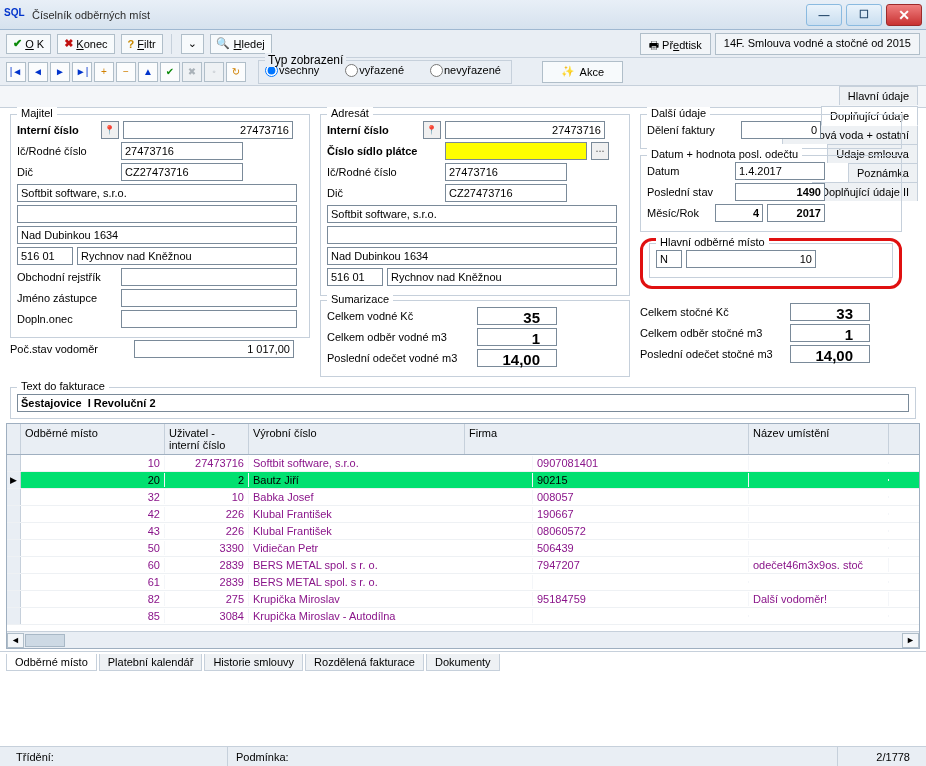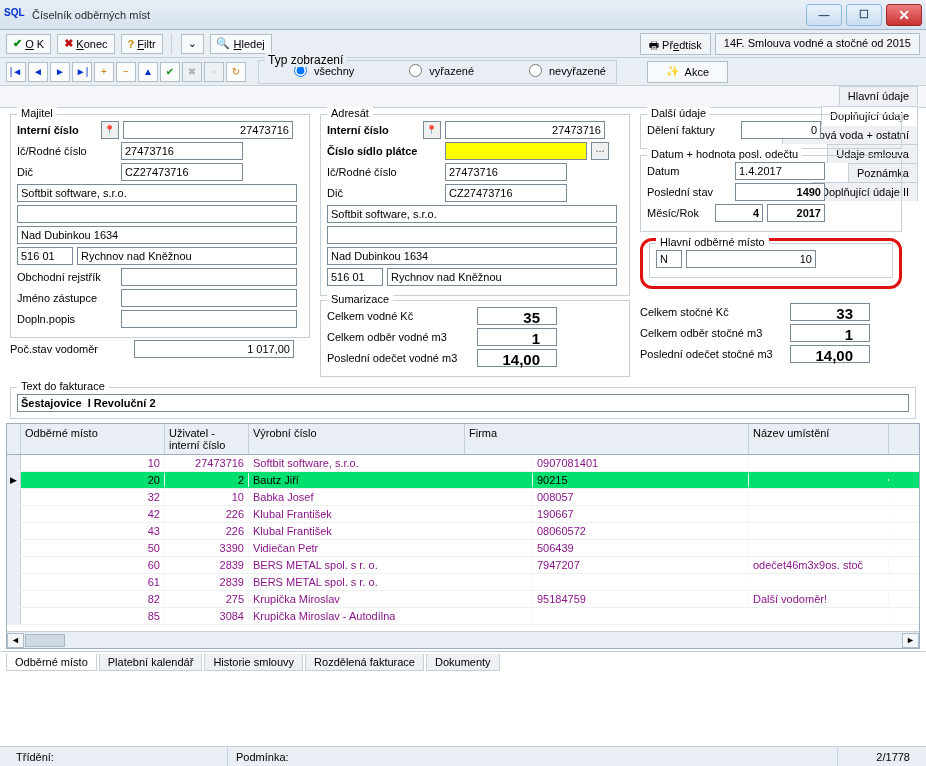--- a/index.html
+++ b/index.html
@@ -21,21 +21,21 @@
 .toolbar1 .spacer { width: 2px; height: 20px; border-left: 1px solid #c6d0db; margin: 0 2px; }
 .toolbar1 .right { margin-left: auto; display: flex; gap: 4px; }
 .toolbar1 .tabbtn { border: 1px solid #b0bec9; background: #f2f5f8; padding: 3px 8px; height: 22px; font-size: 11px; }
 
 
 .toolbar2 { height: 28px; background: #e9eef4; border-bottom: 1px solid #c6d0db; display: flex; align-items: center; padding: 2px 6px; gap: 0; }
 .navbtn { width: 20px; height: 20px; border: 1px solid #b0bec9; background: #fbfcfd; display: flex; align-items: center; justify-content: center; margin-right: 2px; font-size: 10px; cursor: pointer; }
 .navbtn.disabled { color: #aab2b9; background: #eef1f4; }
 .type-group { margin-left: 10px; border: 1px solid #c6d0db; padding: 0 10px 2px 6px; position: relative; height: 24px; display: flex; align-items: center; gap: 26px; }
 .type-group .legend { position: absolute; top: -8px; left: 6px; background: #e9eef4; font-size: 12px; padding: 0 3px; }
-.type-group label { display: flex; align-items: center; gap: 7px; font-size: 11px; margin-left: 29px; }
+.type-group label { display: flex; gap: 1px; font-size: 11px; }
 .akce-btn { margin-left: 30px; border: 1px solid #b0bec9; background: #f7fafc; padding: 3px 18px; height: 22px; display: flex; align-items: center; gap: 5px; }
 
 
 .tabstrip { height: 22px; background: #f4f6f9; border-bottom: 1px solid #c6d0db; display: flex; align-items: flex-end; padding: 0 6px; flex-direction: column; }
 .tab { padding: 3px 8px; border: 1px solid #c6d0db; border-bottom: none; background: #eef1f4; margin-right: 2px; font-size: 11px; cursor: pointer; }
 .tab.active { background: #fff; border-bottom: 1px solid #fff; position: relative; top: 1px; }
 
 
 .formarea { padding: 6px 10px; display: flex; gap: 10px; }
 .col { display: flex; flex-direction: column; }
@@ -206,21 +206,21 @@
         </div>
       <div class="row">
           <span class="lbl" style="width:100px">Obchodní rejstřík</span>
           <input class="input" style="width: 176px;">
         </div>
       <div class="row">
           <span class="lbl" style="width:100px">Jméno zástupce</span>
           <input class="input" style="width: 176px;">
         </div>
       <div class="row">
-          <span class="lbl" style="width:100px">Dopln.popis</span>
+          <span class="lbl" style="width:100px">Dopln.onec</span>
           <input class="input" style="width: 176px;">
         </div>
     </div>
     <div class="row" style="">
         <span class="lbl" style="width:120px">Poč.stav vodoměr</span>
         <input class="input r" style="width: 160px;" value="1 017,00">
       </div>
   </div>
 
   <div class="col" style="width:310px">

